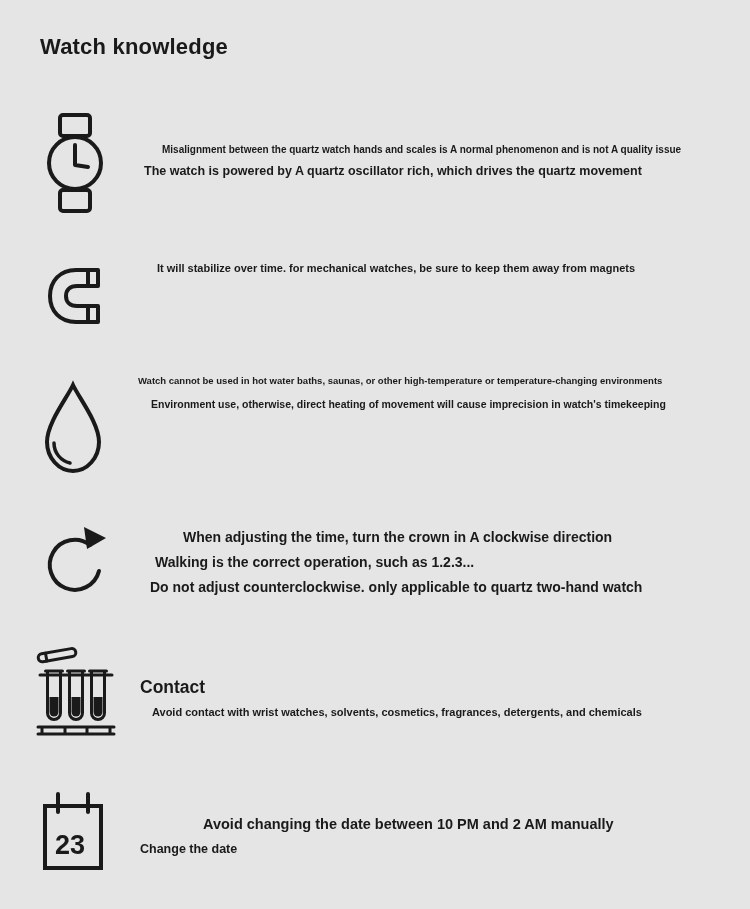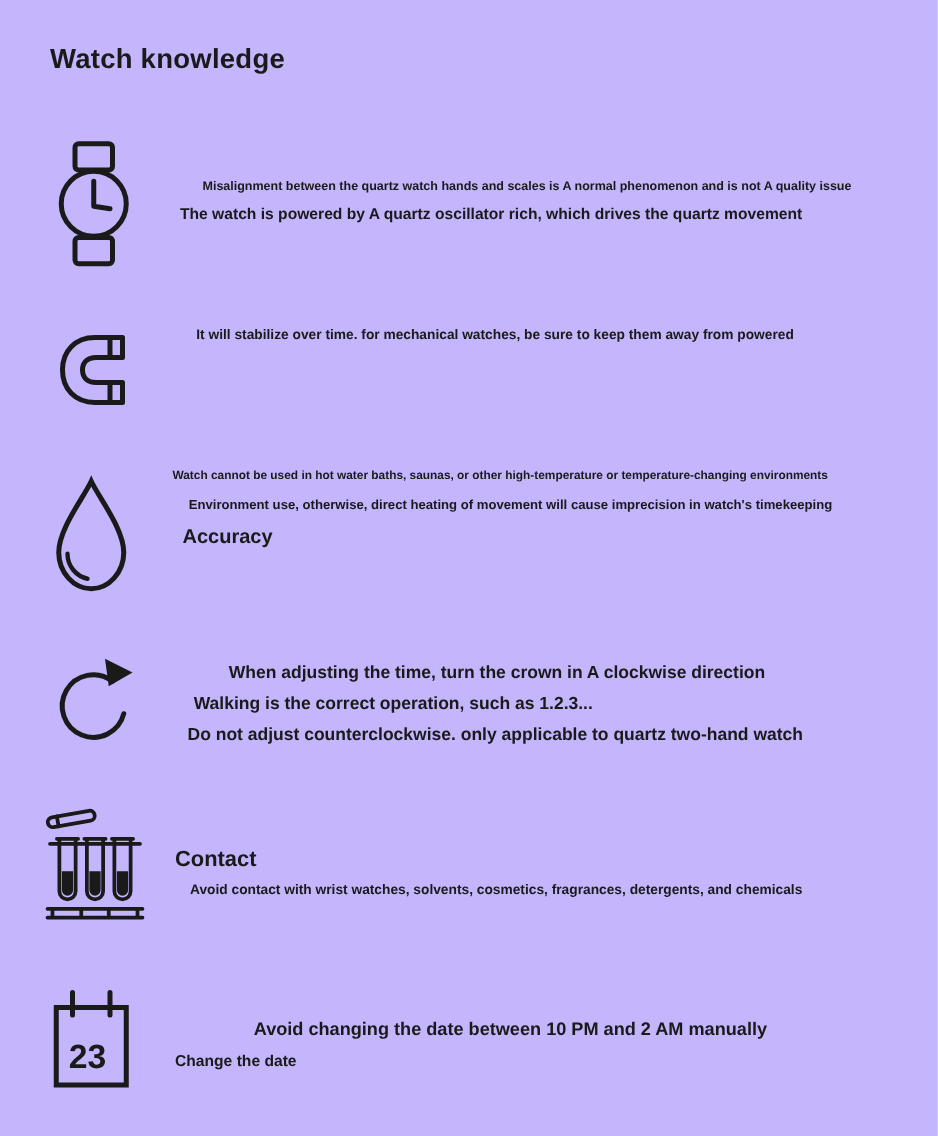--- a/index.html
+++ b/index.html
@@ -1,21 +1,21 @@
 <!DOCTYPE html>
 <html><head>
 <meta charset="utf-8">
 <style>
   html,body{margin:0;padding:0;}
   body{
     width:750px;height:909px;background:#ffffff;
     font-family:"Liberation Sans","DejaVu Sans",sans-serif;
     color:#1a1a1a;
   }
-  .page{position:relative;width:750px;height:909px;background:#c4b5fd;overflow:hidden;}
+  .page{position:relative;width:750px;height:909px;background:#e5e5e5;overflow:hidden;}
   .title{position:absolute;left:40px;top:34px;font-size:22px;font-weight:bold;letter-spacing:.2px;}
 
   .icon{position:absolute;}
   .icon svg{display:block;width:100%;height:100%;}
   .text{position:absolute;font-weight:bold;}
   .line{line-height:1.2;margin-bottom:8px;white-space:nowrap;font-weight:bold;}
 
   
   .fs95{font-size:9.5px;} .fs10{font-size:10px;} .fs105{font-size:10.5px;}
   .fs11{font-size:11px;} .fs125{font-size:12.5px;} .fs14{font-size:14px;}
@@ -65,33 +65,32 @@
     <div class="line fs125 ml10">The watch is powered by A quartz oscillator rich, which drives the quartz movement</div>
   </div>
 
   <div class="icon s2-icon">
     <svg viewBox="0 0 66 72" fill="none" stroke="#1a1a1a" stroke-width="4" stroke-linejoin="round">
       <path d="M56 8 H34 C18 8 8 19 8 34 C8 49 18 60 34 60 H56 V44 H35 C28 44 24 40 24 34 C24 28 28 24 35 24 H56 Z"></path>
       <path d="M46 8 V24 M46 44 V60"></path>
     </svg>
   </div>
   <div class="text s2-text">
-    <div class="line fs11 ml17 mb10">It will stabilize over time. for mechanical watches, be sure to keep them away from powered</div>
+    <div class="line fs11 ml17 mb10">It will stabilize over time. for mechanical watches, be sure to keep them away from magnets</div>
   </div>
 
   <div class="icon s3-icon">
     <svg viewBox="0 0 70 98" fill="none" stroke="#1a1a1a" stroke-width="4" stroke-linecap="round">
       <path d="M35 5 C29 18 9 43 9 62 C9 78 21 91 35 91 C49 91 61 78 61 62 C61 43 41 18 35 5 Z"></path>
       <path d="M16 63 C16 73 23 81 32 83" stroke-width="3.5"></path>
     </svg>
   </div>
   <div class="text s3-text">
     <div class="line fs95 mb12">Watch cannot be used in hot water baths, saunas, or other high-temperature or temperature-changing environments</div>
     <div class="line fs105 ml13 mb9">Environment use, otherwise, direct heating of movement will cause imprecision in watch's timekeeping</div>
-    <div class="line fs16 ml8">Accuracy</div>
   </div>
 
   <div class="icon s4-icon">
     <svg viewBox="0 0 66 84" fill="none" stroke="#1a1a1a" stroke-width="4" stroke-linecap="round">
       <path d="M46 26 A25 25 0 1 0 55 52"></path>
       <polygon points="40,8 62,19 43,30" fill="#1a1a1a" stroke="none"></polygon>
     </svg>
   </div>
   <div class="text s4-text">
     <div class="line fs14 ml43">When adjusting the time, turn the crown in A clockwise direction</div>

